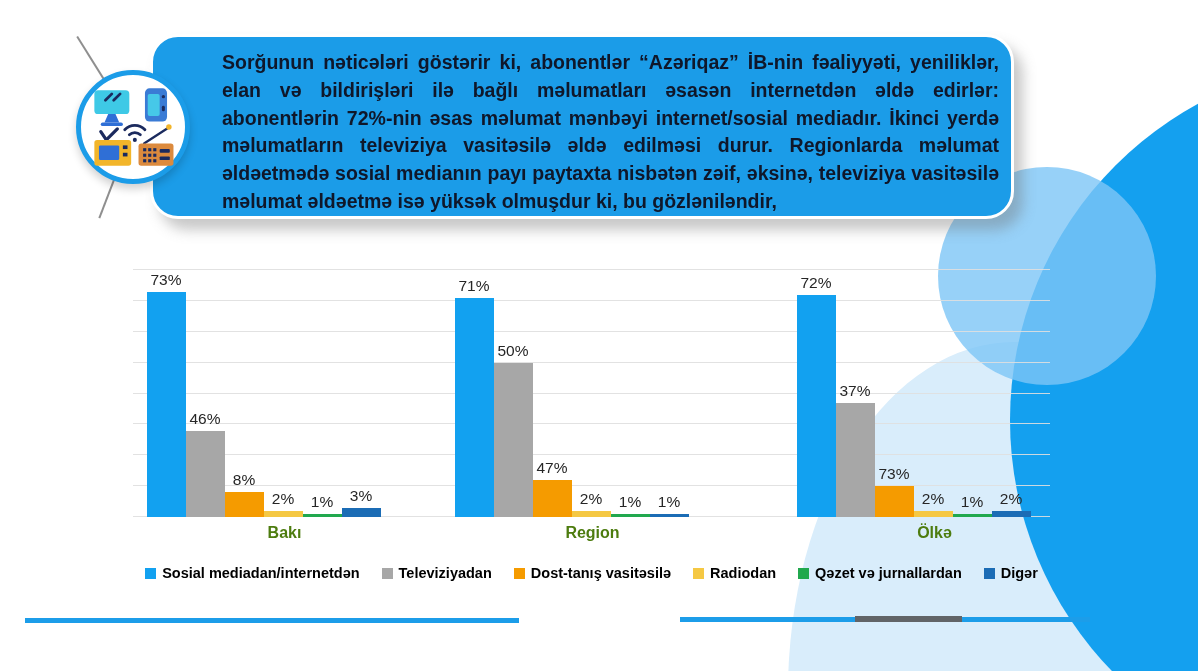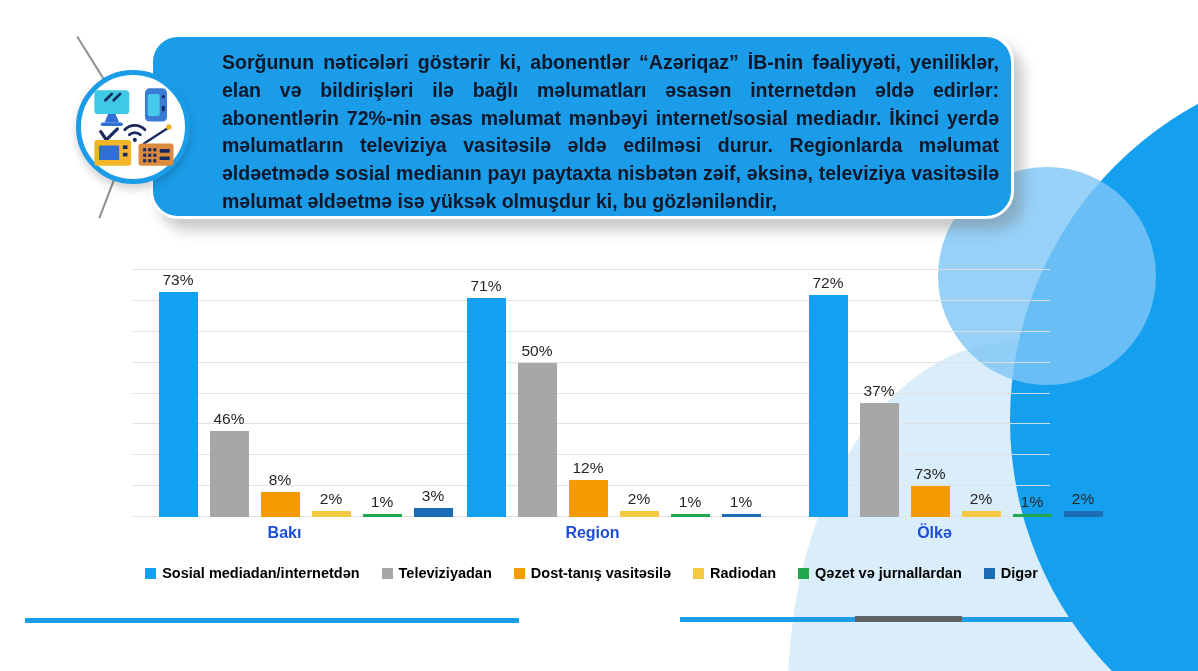--- a/index.html
+++ b/index.html
@@ -31,25 +31,25 @@
     background:#1B9CE8; border:3px solid #ffffff; border-radius:28px;
     box-shadow:9px 11px 13px rgba(110,110,110,0.38);
     padding:12px 12px 12px 69px; z-index:3;
     color:#0f172a; font-weight:bold; font-size:19.5px; line-height:27.8px;
     text-align:justify;
   }
   
   .plot { position:absolute; left:133px; top:270px; width:917px; height:247px; z-index:2; }
   .gridline { position:absolute; left:0; width:100%; height:1px; background:#DFDFDF; opacity:0.9; }
   .bar-group { position:absolute; bottom:0; display:flex; align-items:flex-end; gap:7px; }
-  .bar-col { display:flex; flex-direction:column; align-items:center; justify-content:flex-end; width:32px;margin-left:12px; }
+  .bar-col { display:flex; flex-direction:column; align-items:center; justify-content:flex-end; width:32px; }
   .bar-value { font-size:15.5px; color:#262626; white-space:nowrap; margin-bottom:3px; }
   .bar { width:39px; }
   .cat-label { position:absolute; top:calc(100% + 7px); width:100%; text-align:center;
-               font-weight:bold; font-size:16px; color:#1d4ed8; }
+               font-weight:bold; font-size:16px; color:#4d7c0f; }
   
   .legend { position:absolute; left:133px; top:565px; width:917px; z-index:2;
             display:flex; justify-content:center; align-items:center; gap:22px; }
   .legend-item { display:flex; align-items:center; gap:6px;text-align:center; }
   .legend-swatch { width:11px; height:11px; flex:0 0 auto; }
   .legend-label { font-weight:bold; font-size:14.5px; color:#000000; white-space:nowrap; }
   
   .line-left  { position:absolute; left:25px;  top:618px; width:494px; height:5px; background:#1C9DE9; z-index:2; }
   .line-right { position:absolute; left:680px; top:617px; width:410px; height:5px; background:#1C9DE9; z-index:2; }
   .line-gray  { position:absolute; left:855px; top:616px; width:107px; height:6px; background:#616467; z-index:2; }
@@ -161,21 +161,21 @@
     <div class="bar-group" style="left: 325px; width: 269px;">
       <div class="bar-col">
         <div class="bar-value">71%</div>
         <div class="bar" style="height: 219.213px; background: rgb(18, 161, 240);"></div>
       </div>
       <div class="bar-col">
         <div class="bar-value">50%</div>
         <div class="bar" style="height: 154.375px; background: rgb(167, 167, 167);"></div>
       </div>
       <div class="bar-col">
-        <div class="bar-value">12%</div>
+        <div class="bar-value">47%</div>
         <div class="bar" style="height: 37.05px; background: rgb(245, 155, 0);"></div>
       </div>
       <div class="bar-col">
         <div class="bar-value">2%</div>
         <div class="bar" style="height: 6.175px; background: rgb(245, 200, 67);"></div>
       </div>
       <div class="bar-col">
         <div class="bar-value">1%</div>
         <div class="bar" style="height: 3.0875px; background: rgb(33, 168, 78);"></div>
       </div>

